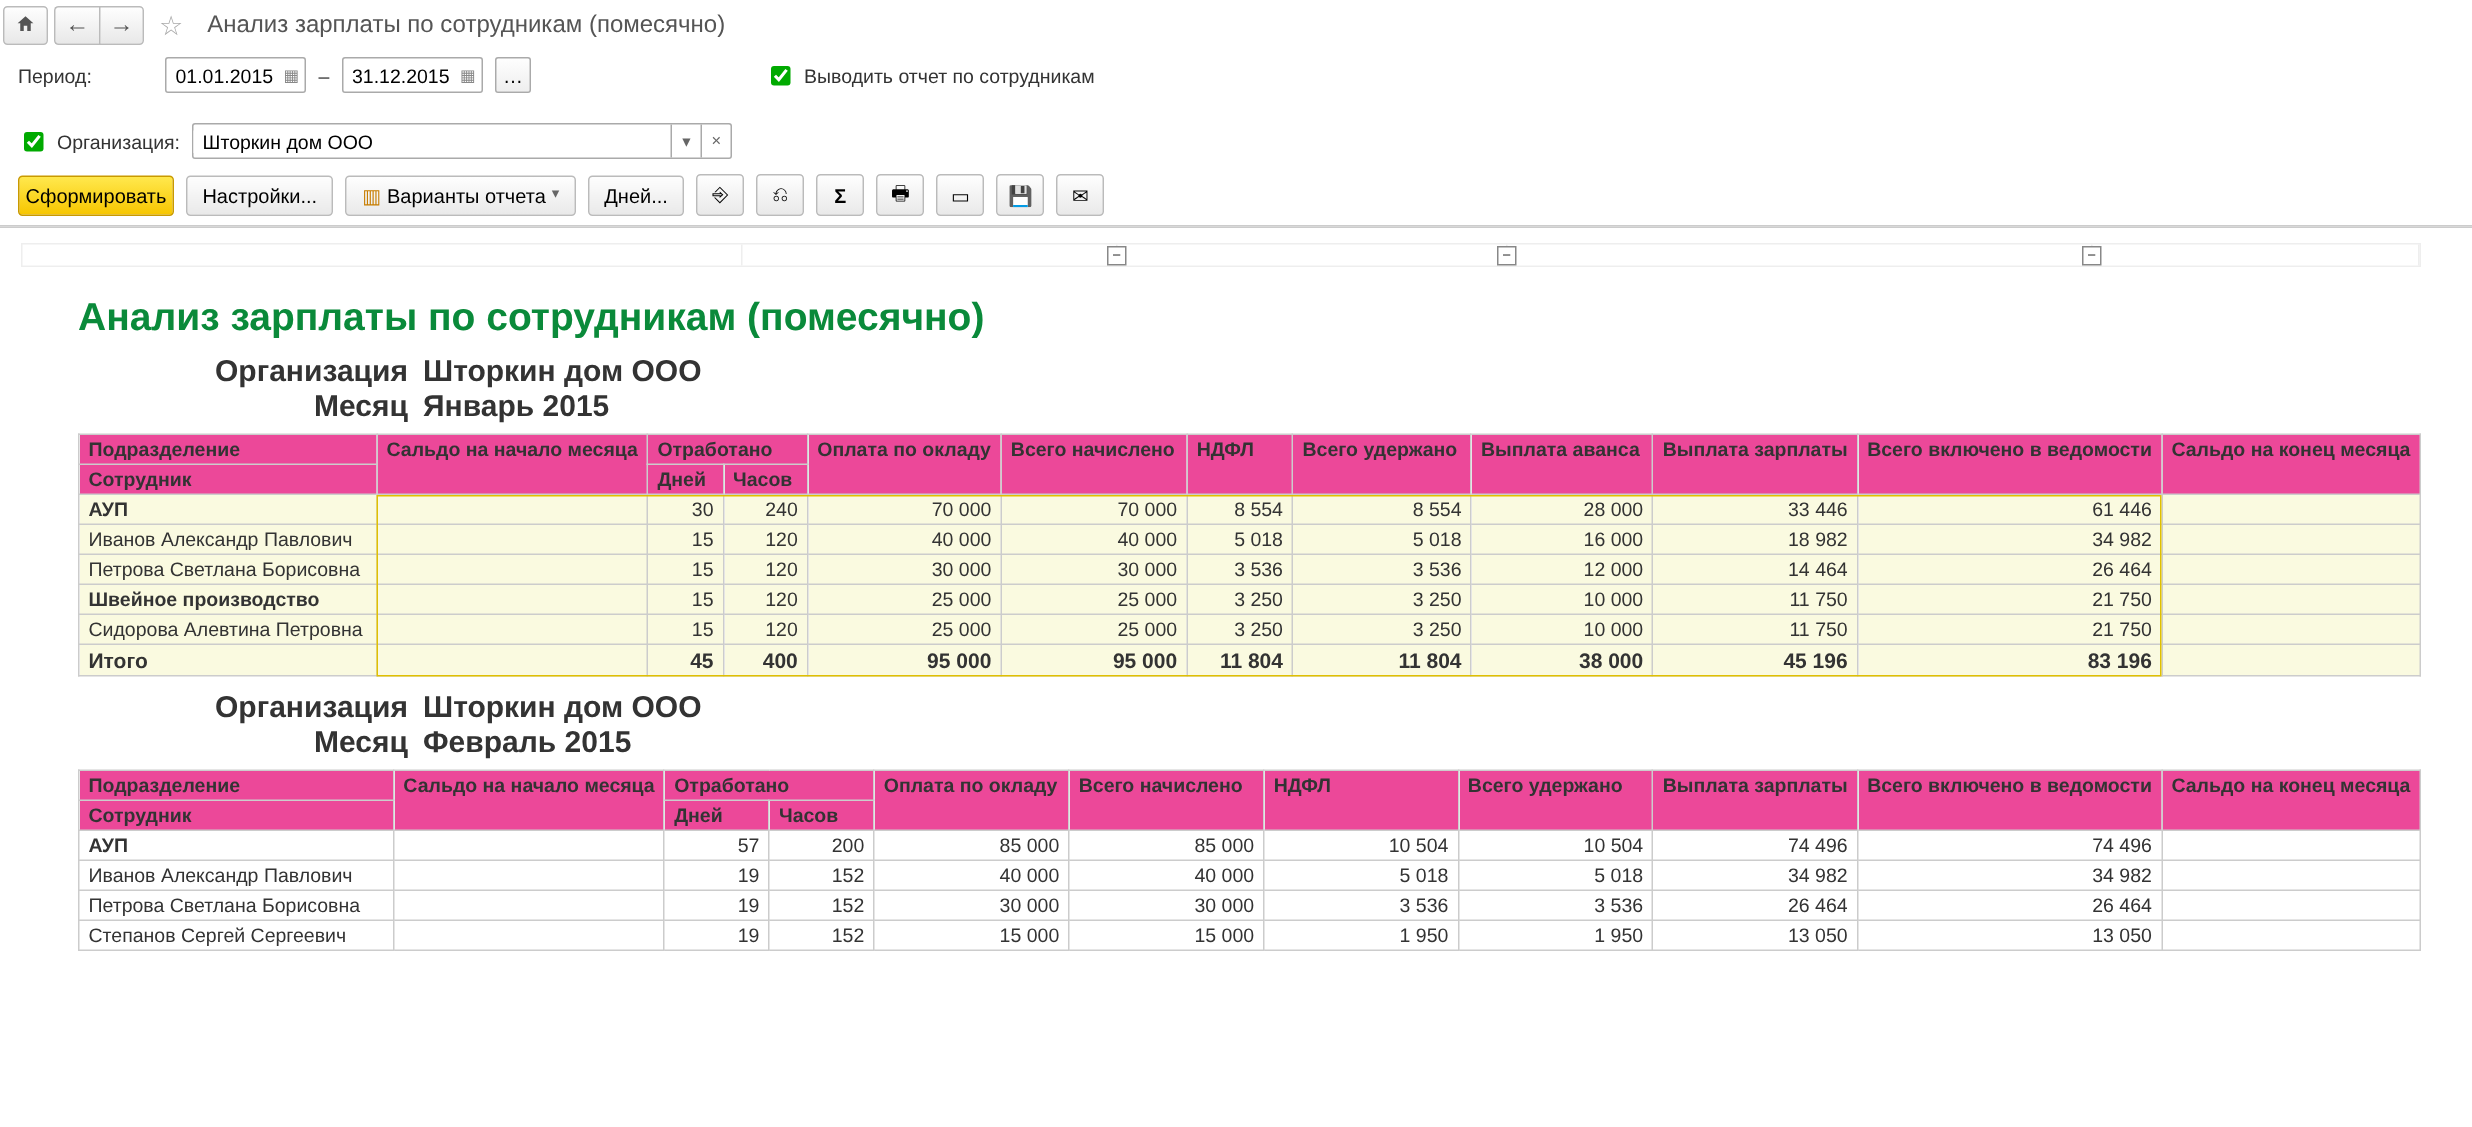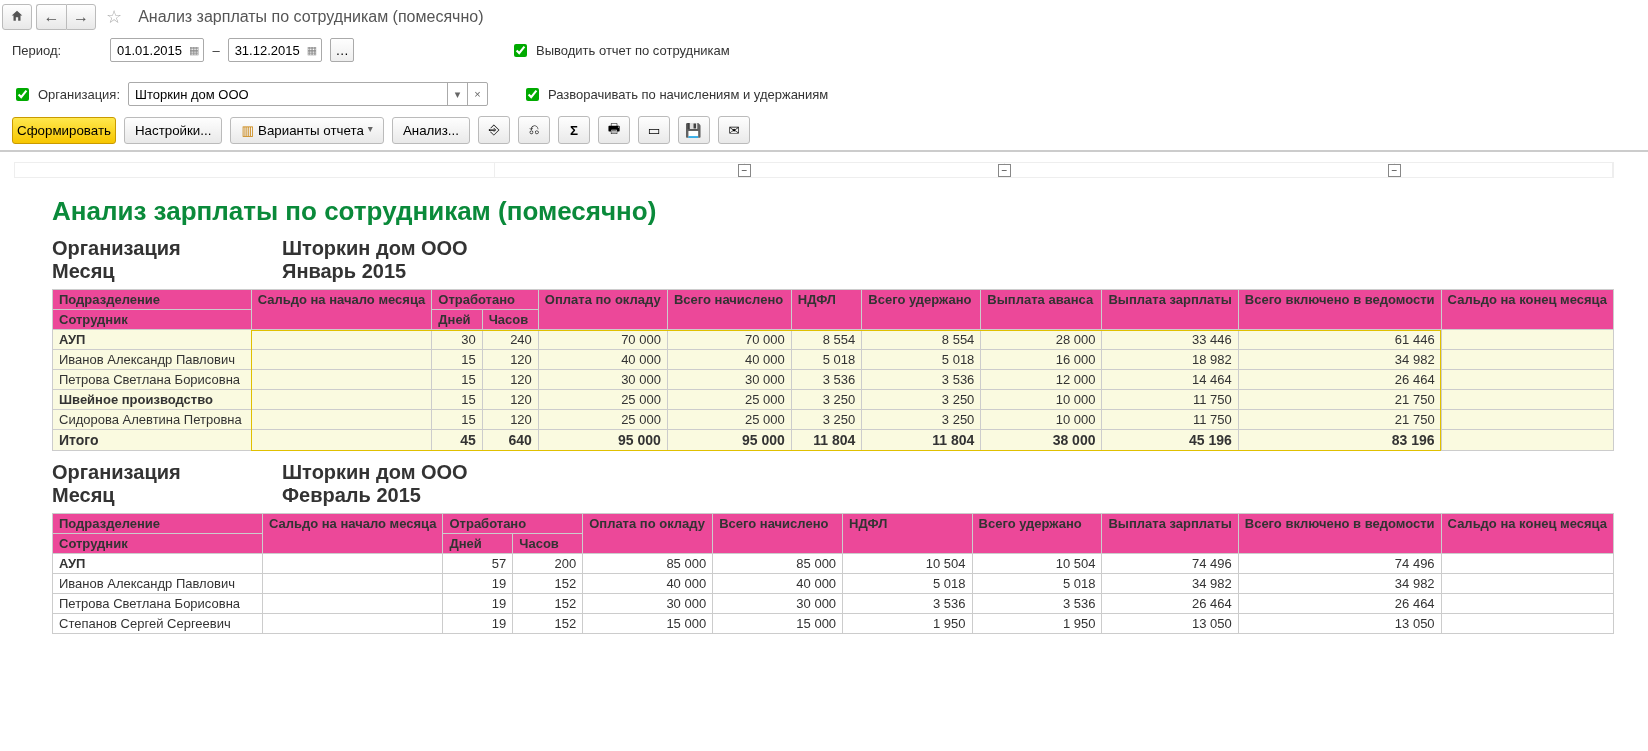--- a/index.html
+++ b/index.html
@@ -94,21 +94,21 @@
   .collapse-strip .toggle {
     position:absolute; right:-7px; top:1px;
     width:13px; height:13px; border:1px solid #888; background:#fff;
     font-size:10px; line-height:11px; text-align:center; cursor:pointer;
   }
   .report-title {
     color: #0a8a3a; font-size: 26px; font-weight: bold;
     margin: 18px 0 10px 18px;
   }
   .block { margin: 4px 0 6px 18px; }
-  .kv { display: flex; gap: 10px; font-size: 20px; font-weight: bold; }
+  .kv { display: flex; gap: 10px; font-size: 20px; font-weight: bold; text-align: right; }
   .kv .k { width: 220px; }
   table.data {
     border-collapse: collapse; margin: 6px 0 4px 18px; font-size: 13px;
     table-layout: fixed;
   }
   table.data th, table.data td {
     border: 1px solid #ccc; padding: 2px 6px; text-align: left;
     overflow: hidden; white-space: nowrap;
   }
   table.data th { font-weight: bold; background: #ec4899; vertical-align: top; }
@@ -169,39 +169,35 @@
     <label class="chk" style="margin-right:0">
       <input type="checkbox" checked="" style="">
       <span>Организация:</span>
     </label>
     <div class="org-input">
       <input value="Шторкин дом ООО" style="">
       <span class="drop">▾</span>
       <span class="clr">×</span>
     </div>
     <div style="width:18px"></div>
-    <label class="chk">
-      <input type="checkbox" checked="" style="">
-      <span>Разворачивать по начислениям и удержаниям</span>
-    </label>
   </div>
 </div>
 
 <div class="toolbar2">
   <button class="btn-main"><span>Сформировать</span></button>
   <button class="btn">
       <span>Настройки...</span>
     </button>
   <button class="btn">
     <span style="color:#c77d00">▥</span>
     <span>Варианты отчета</span>
     <span style="font-size:10px;color:#666">▾</span>
   </button>
   <button class="btn">
-      <span>Анализ...</span>
+      <span>Дней...</span>
     </button>
   <button class="icon-btn">
       <span>⎆</span>
     </button>
   <button class="icon-btn">
       <span>⎌</span>
     </button>
   <button class="icon-btn">
       <span style="font-weight:bold">Σ</span>
     </button>
@@ -352,21 +348,21 @@
               <td class="num">3 250</td>
               <td class="num">10 000</td>
               <td class="num">11 750</td>
               <td class="num">21 750</td>
               <td class="num"></td>
             </tr>
             <tr class="total">
               <td>Итого</td>
               <td class="num"></td>
               <td class="num">45</td>
-              <td class="num">640</td>
+              <td class="num">400</td>
               <td class="num">95 000</td>
               <td class="num">95 000</td>
               <td class="num">11 804</td>
               <td class="num">11 804</td>
               <td class="num">38 000</td>
               <td class="num">45 196</td>
               <td class="num">83 196</td>
               <td class="num"></td>
             </tr>
           </tbody>

